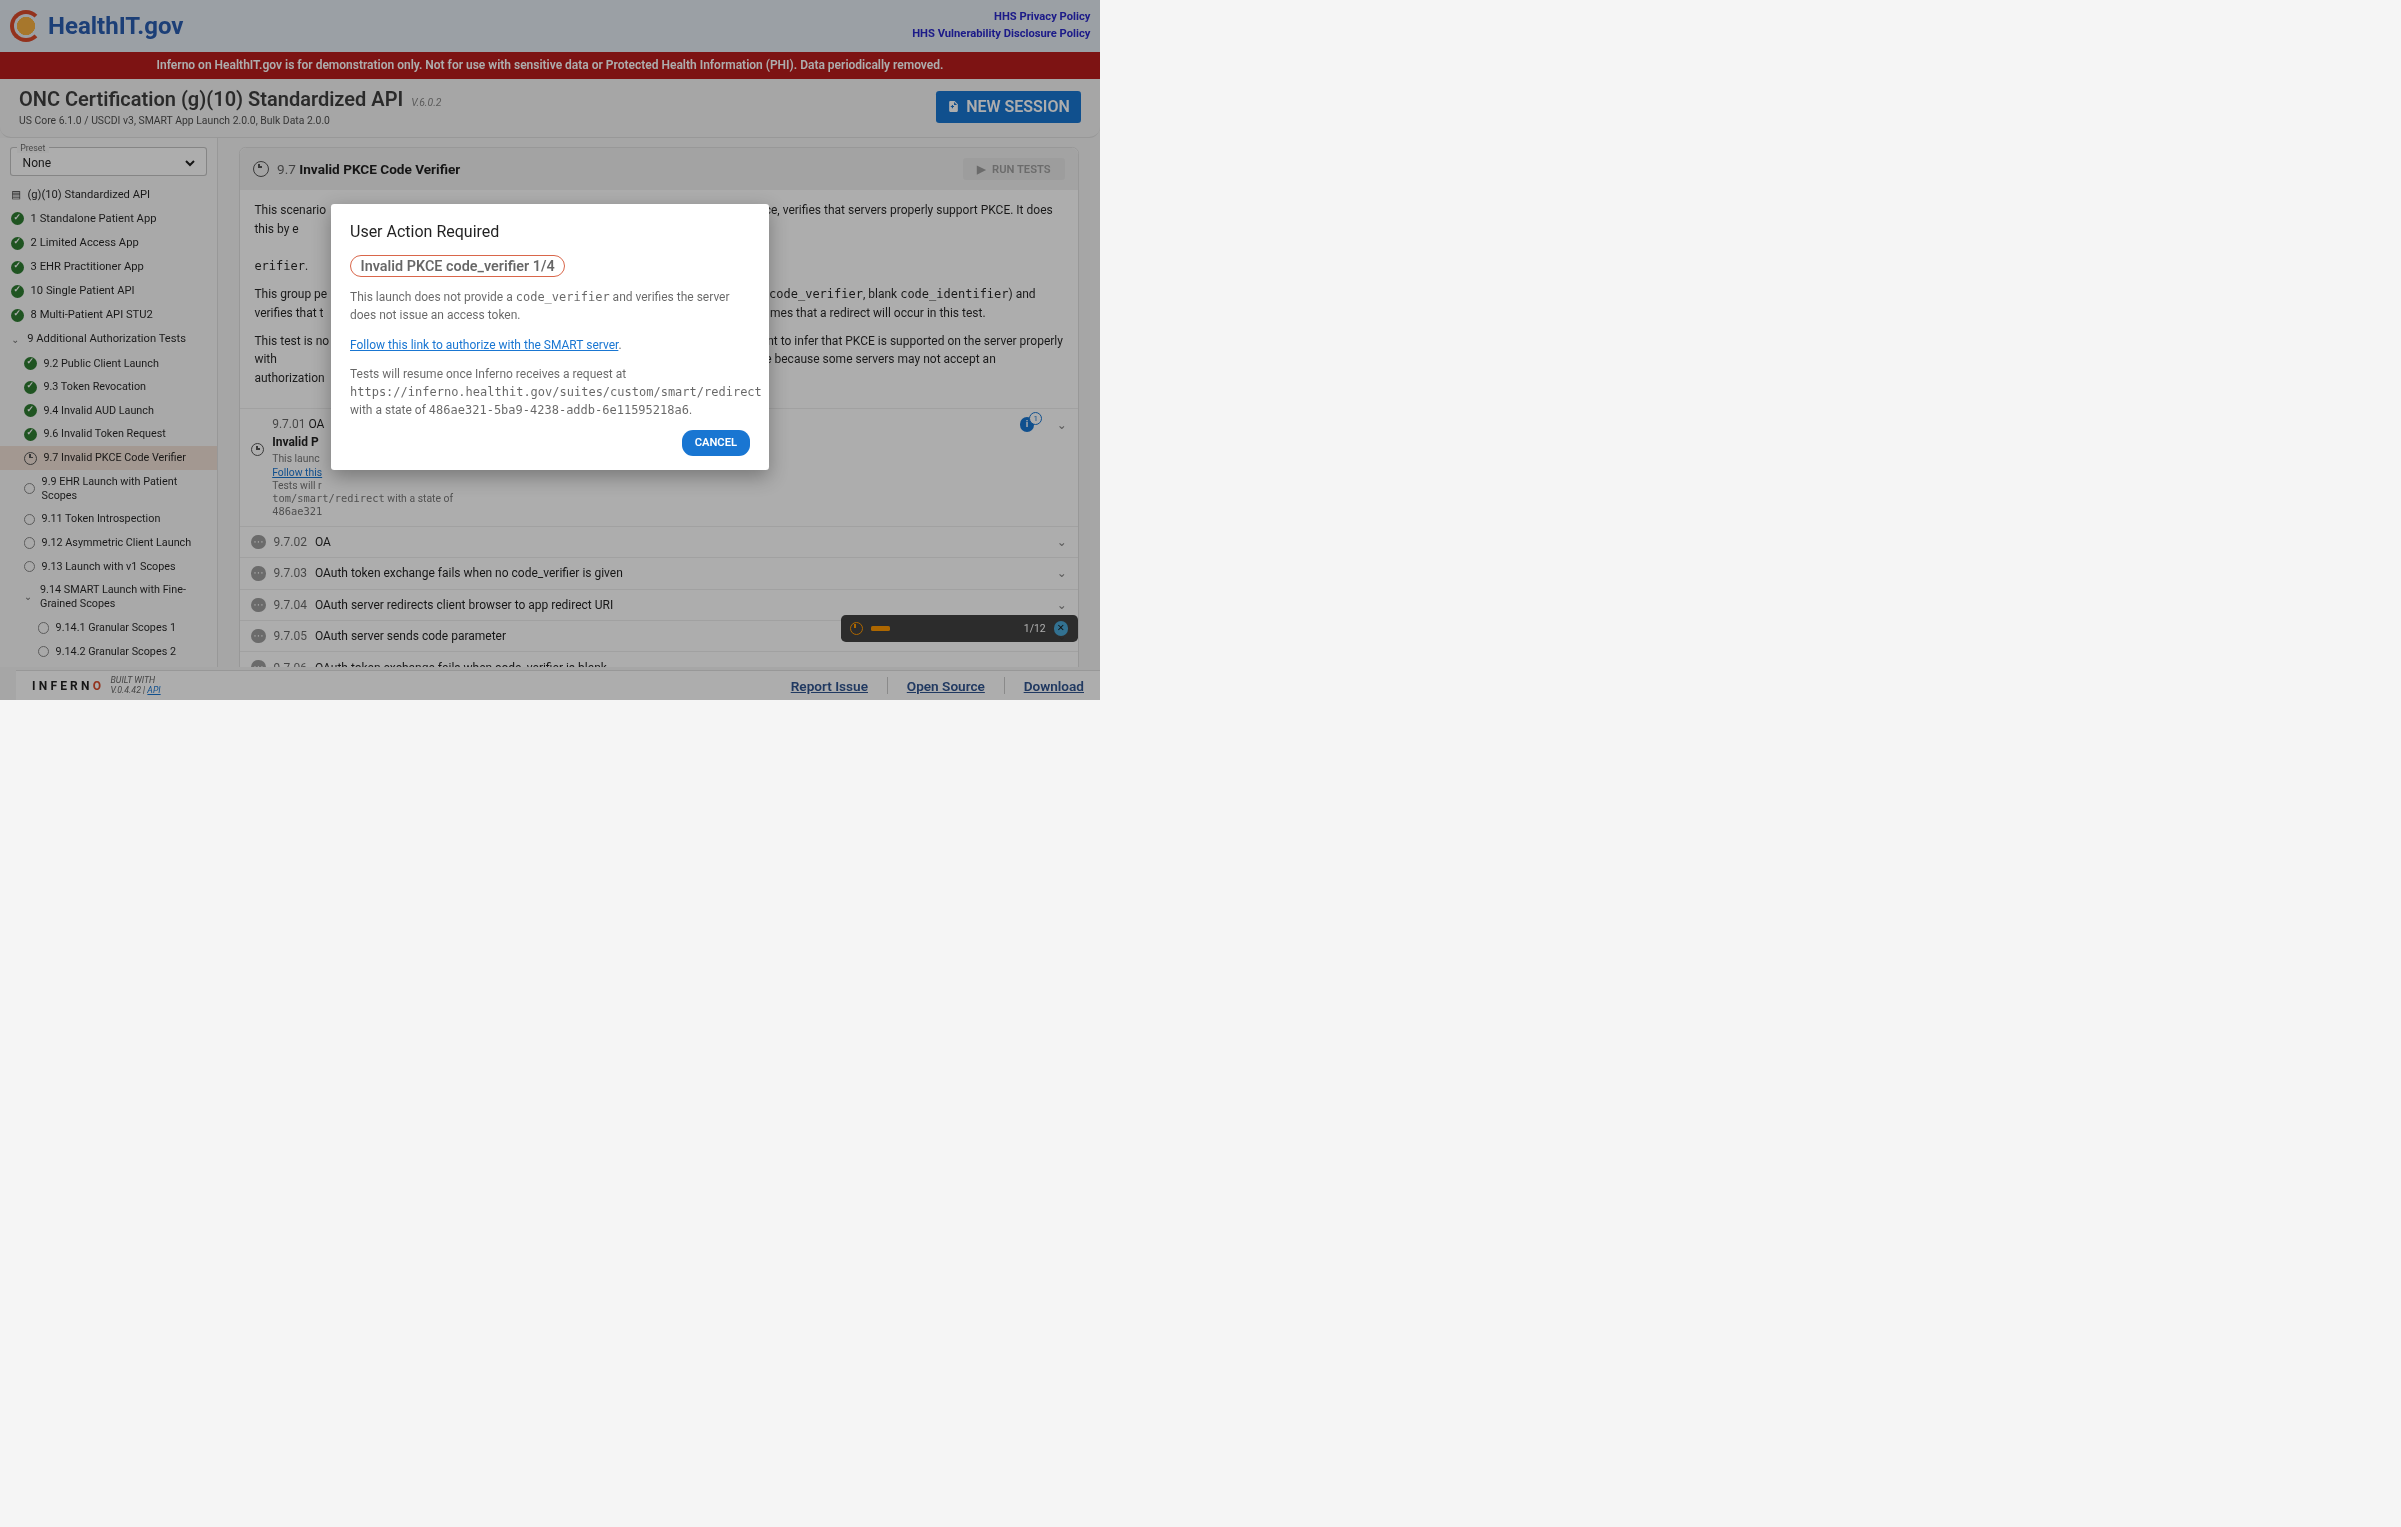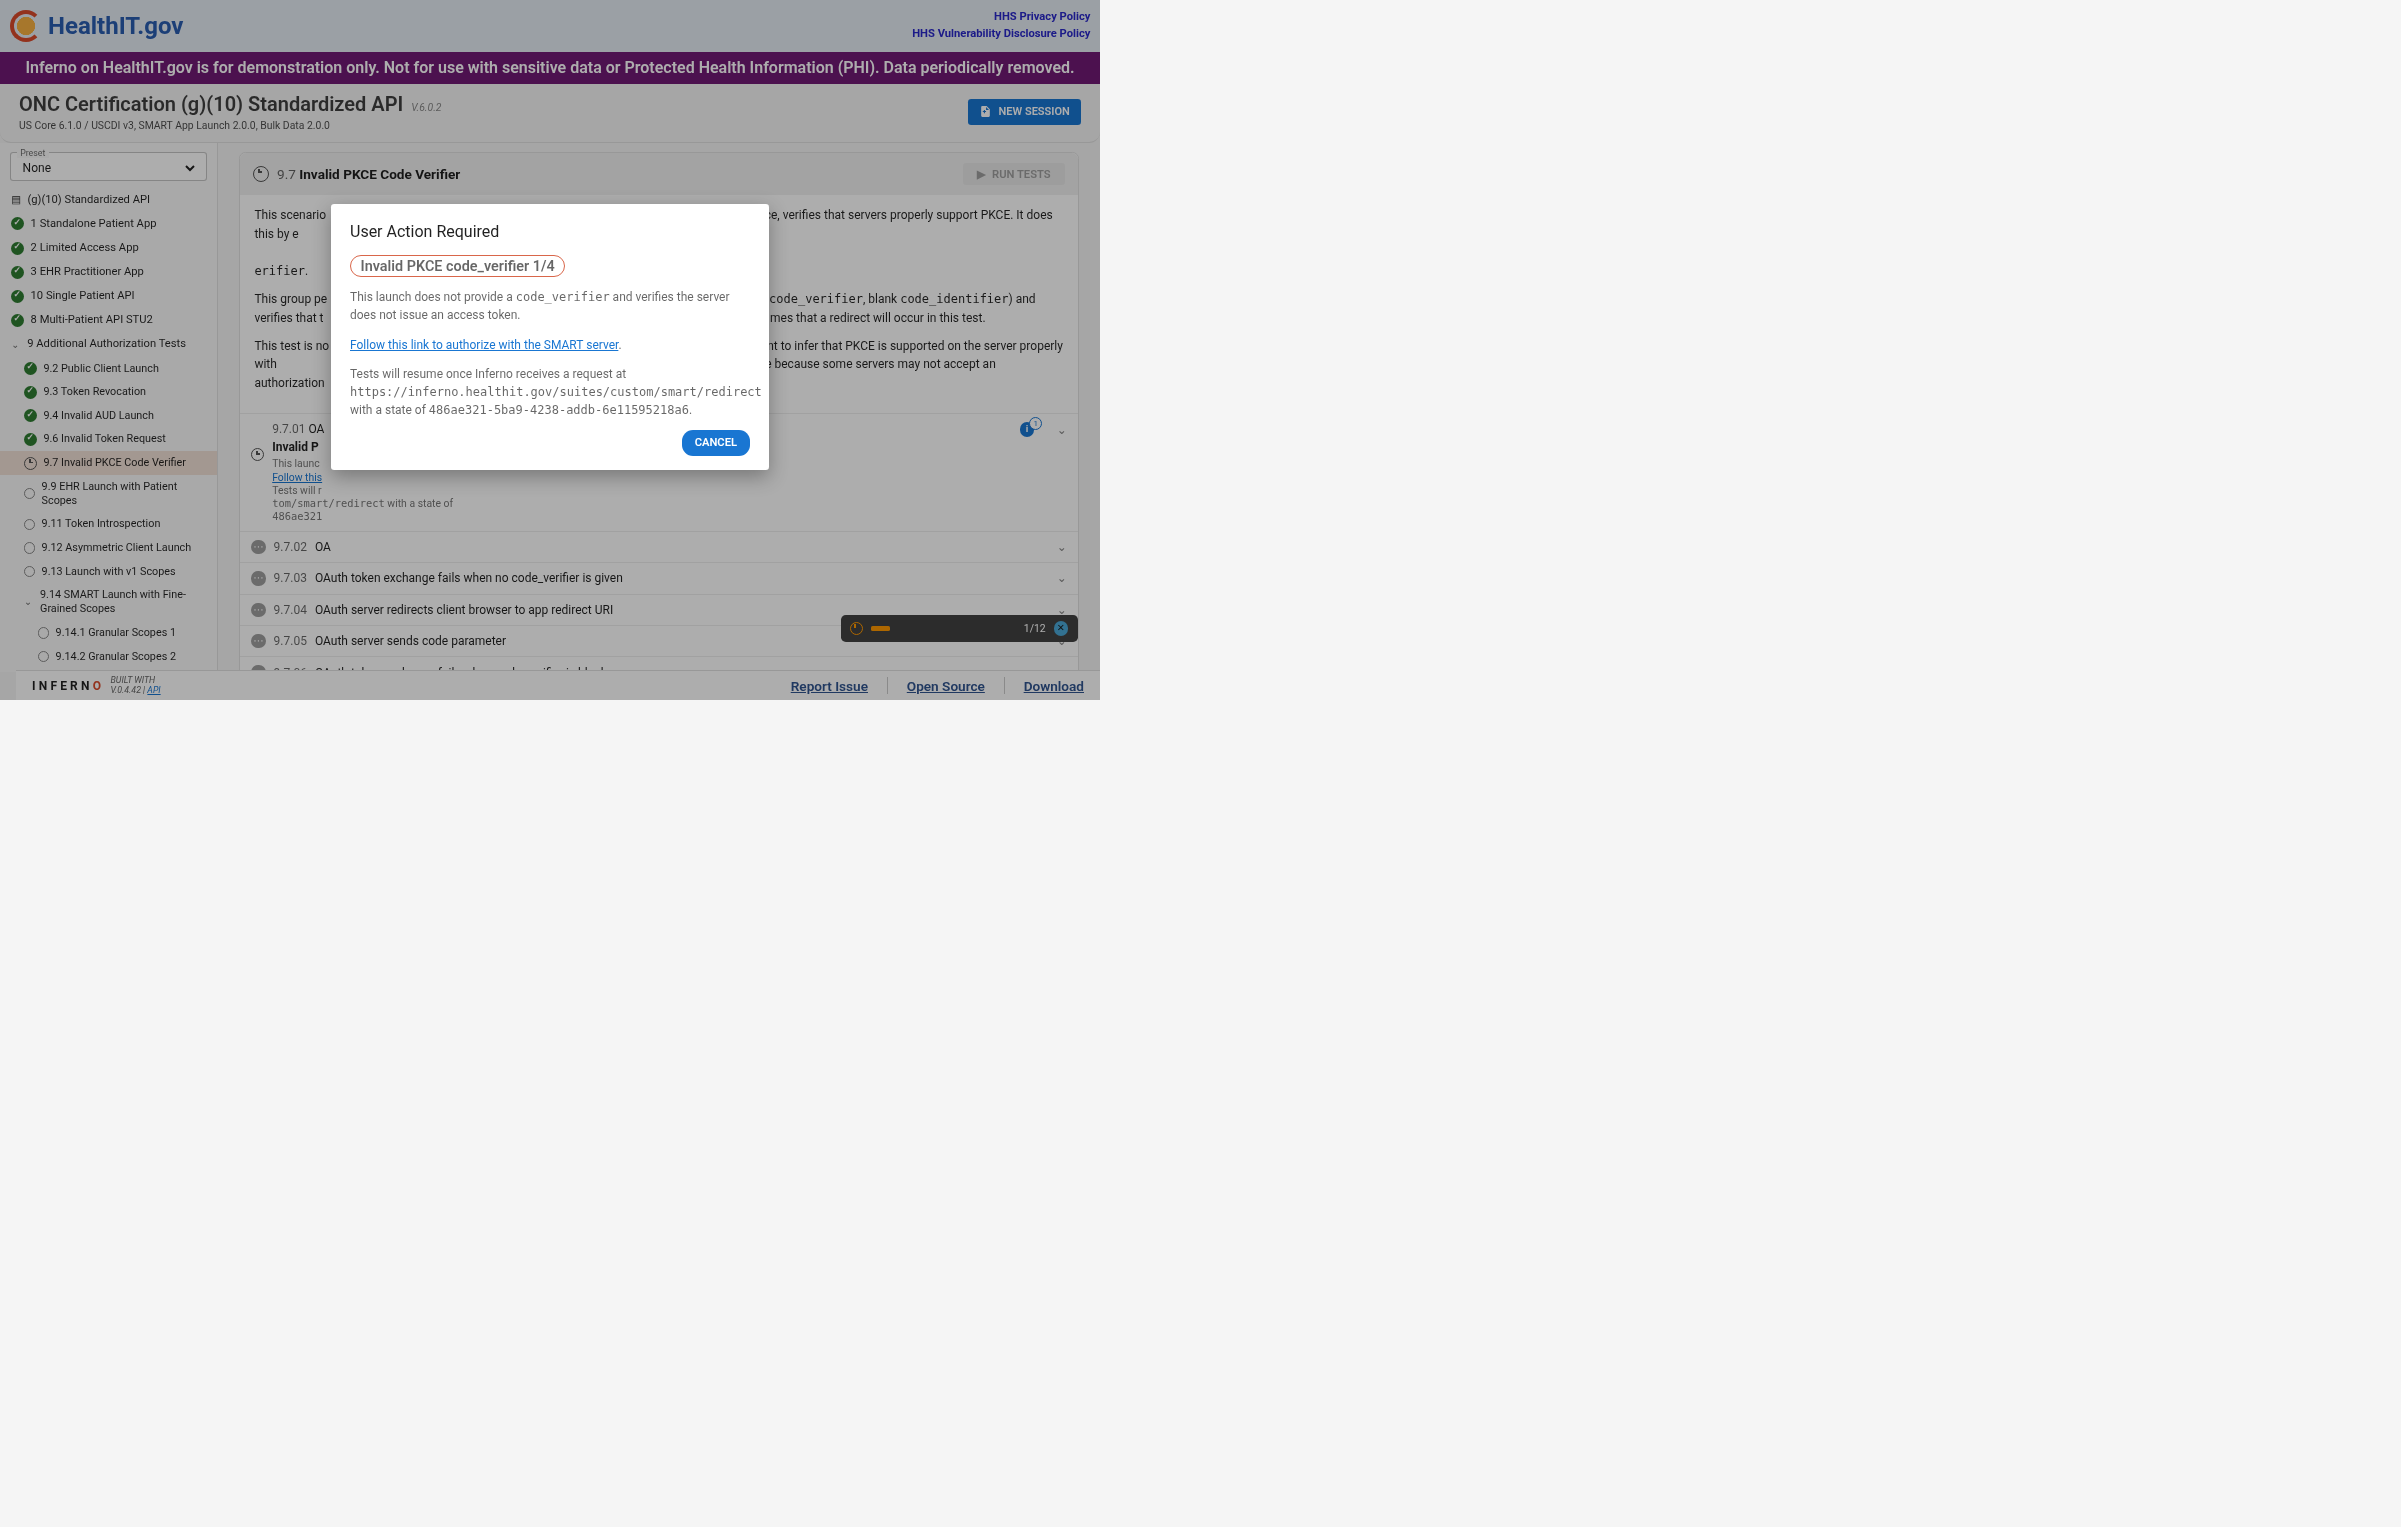--- a/index.html
+++ b/index.html
@@ -7,27 +7,27 @@
 a { color:#1976d2; text-decoration:underline; }
 
 .topbar { background:#e5ecf4; height:52px; display:flex; align-items:center; justify-content:space-between; padding:0 9.6px; }
 .logo { display:flex; align-items:center; gap:6.4px; }
 .logo-mark { width:32px; height:32px; background:radial-gradient(circle at 50% 50%, #f6b042 0 40%, transparent 41%); position:relative; }
 .logo-mark::before { content:""; position:absolute; inset:0; border:4.8px solid #d94a2c; border-right-color:transparent; border-radius:50%; }
 .logo-text { font-size:24px; font-weight:700; color:#2a5db0; }
 .top-links { text-align:right; }
 .top-links a { display:block; color:#2a28c9; font-weight:700; font-size:11.2px; text-decoration:none; line-height:1.5;}
 
-.notice { background:#701a75; color:#fff; font-weight:600; text-align:center; padding:6.4px 0; font-size:16px;}
+.notice { background:#b91c1c; color:#fff; font-weight:600; text-align:center; padding:6.4px 0; font-size:12px;}
 
 .suiteheader { background:#f5f5f5; border-bottom:0.8px solid #e0e0e0; padding:8px 19px 9.6px; display:flex; align-items:center; justify-content:space-between;border-radius:11px;}
 .suiteheader h1 { font-size:20px; font-weight:600; color:rgba(0,0,0,0.75); display:flex; align-items:baseline; gap:8px;}
 .suiteheader .ver { font-size:10.4px; font-style:italic; color:#888; font-weight:400;}
 .suiteheader .sub { font-size:10.4px; color:rgba(0,0,0,0.7); margin-top:3.2px;}
-.newsession { background:#1976d2; color:#fff; border:none; border-radius:3.2px; padding:6.4px 11.2px; font-weight:600; font-size:11px; display:flex; align-items:flex-start; gap:6.4px; cursor:pointer;margin-left:44px;}
+.newsession { background:#1976d2; color:#fff; border:none; border-radius:3.2px; padding:6.4px 11.2px; font-weight:600; font-size:16px; display:flex; align-items:center; gap:6.4px; cursor:pointer;margin-left:44px;}
 
 .mainarea { display:flex; height:529px; }
 .sidebar { width:218px; background:#fafafa; border-right:0.8px solid #e0e0e0; overflow:hidden; padding-top:6.4px;}
 .preset { margin:3.2px 9.6px 6.4px; border:0.8px solid rgba(0,0,0,0.23); border-radius:3.2px; padding:6.4px 8px 4.8px; position:relative; background:#fff;}
 .preset-label { position:absolute; top:-5.6px; left:6.4px; background:#fafafa; padding:0 3.2px; font-size:8.8px; color:rgba(0,0,0,0.6);}
 .preset select { border:none; width:100%; font-size:12px; color:rgba(0,0,0,0.87); background:transparent; outline:none;}
 .nav { list-style:none; }
 .nav li { display:flex; align-items:center; gap:6.4px; padding:4.8px 8px 4.8px 11.2px; font-size:11.2px; color:rgba(0,0,0,0.85); cursor:pointer; line-height:1.3;}
 .nav li.active { background:#f0e0d6; }
 .nav li.sub { padding-left:24px; font-size:10.8px;}

